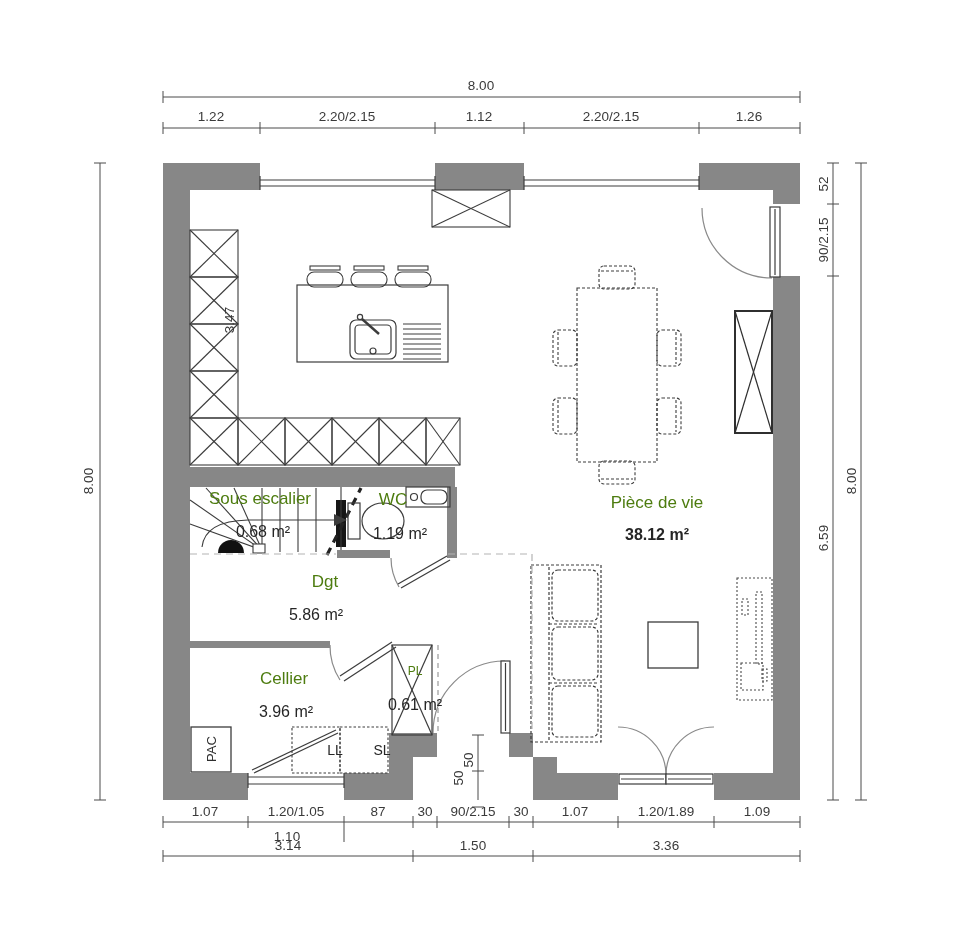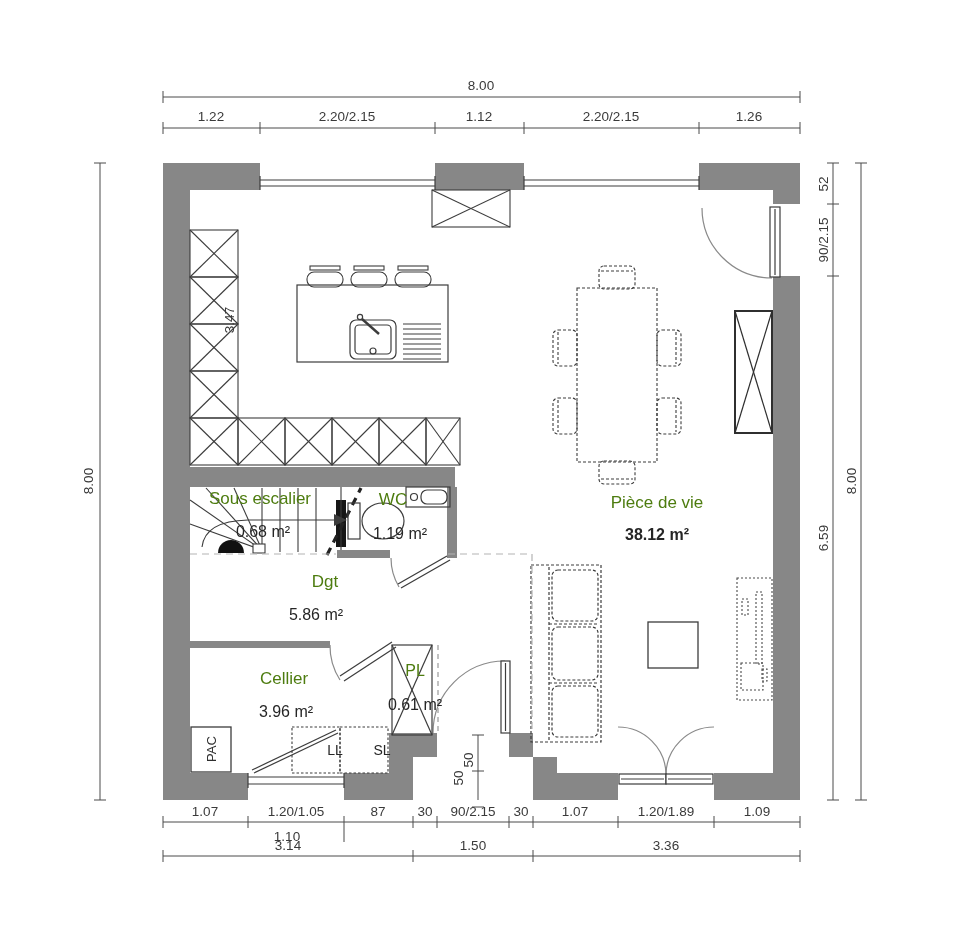--- a/index.html
+++ b/index.html
@@ -6,21 +6,21 @@
   .canvas{position:relative;width:960px;height:948px;background:#ffffff;overflow:hidden;
           font-family:"Liberation Sans",sans-serif;color:#2e2e2e;}
   .wall{position:absolute;background:#878787;}
   svg.lines{position:absolute;left:0;top:0;width:960px;height:948px;}
   .lbl{position:absolute;transform:translate(-50%,-50%);white-space:nowrap;line-height:1;}
   .room-name{font-size:17px;color:#4d7c0f;}
   .room-area{font-size:16px;color:#262626;}
   .dim{font-size:13.5px;color:#3a3a3a;}
   .rot{transform:translate(-50%,-50%) rotate(-90deg);}
   .eq{font-size:14px;color:#262626;margin-left:18px;}
-  .eq-pl{font-size:16px;}
+  .eq-pl{font-size:12px;}
   .pac{font-size:13px;}
 </style>
 </head>
 <body>
 
 <div class="canvas">
 
   <div class="wall" style="left:163px;top:163px;width:97px;height:27px;"></div>
   <div class="wall" style="left:435px;top:163px;width:89px;height:27px;"></div>
   <div class="wall" style="left:699px;top:163px;width:101px;height:27px;"></div>

